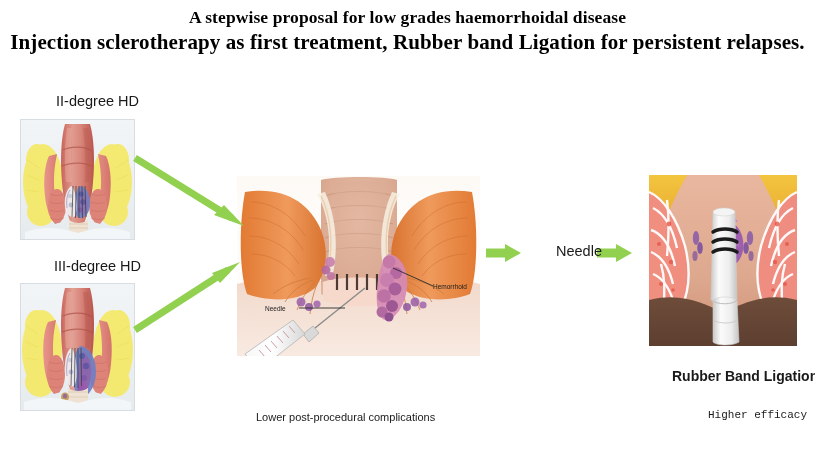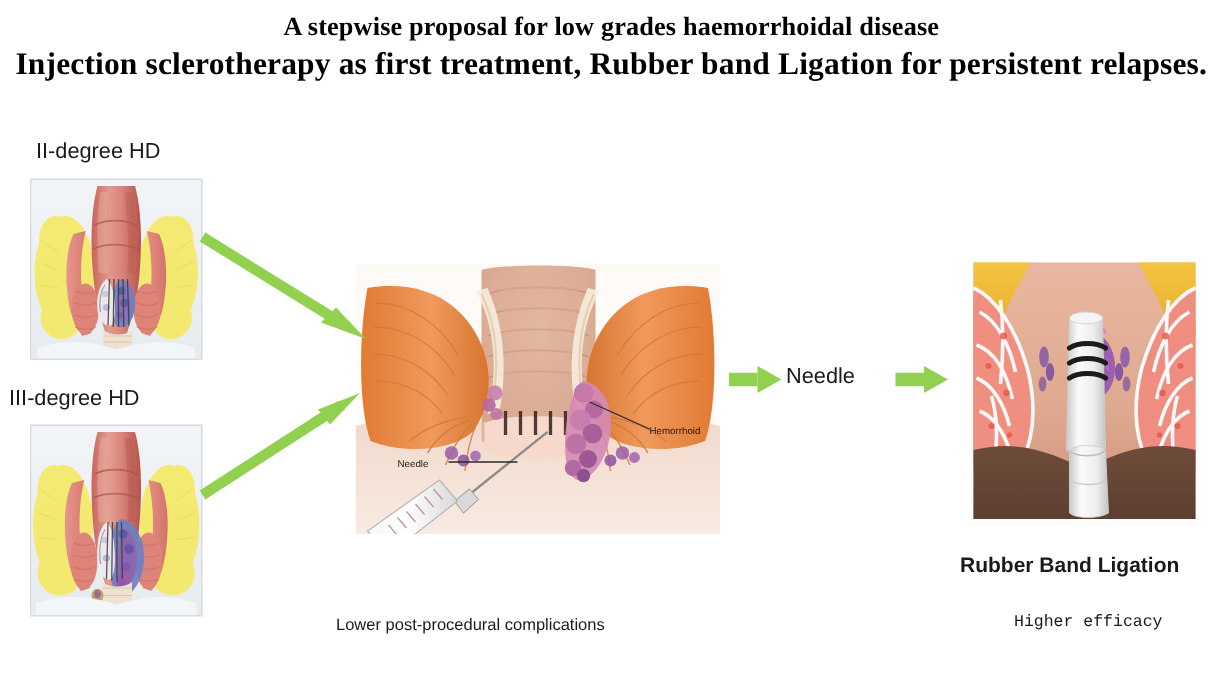--- a/index.html
+++ b/index.html
@@ -37,20 +37,21 @@
   }
   .title-line1 { font-size: 17.5px; letter-spacing: 0.1px; }
   .title-line2 { font-size: 21px; letter-spacing: 0.1px; }
 
   
   .lbl {
     position: absolute;
     font-family: "Liberation Sans", sans-serif;
     color: #1a1a1a;
     white-space: nowrap;
+    margin-left: 32px;
   }
   .lbl-deg { font-size: 14.5px; }
   .lbl-bold { font-weight: bold; font-size: 14px; }
   .lbl-sub { font-size: 11px; }
   .lbl-relapse { font-size: 14.5px; }
 
   
   .imgframe {
     position: absolute;
     overflow: hidden;
@@ -158,21 +159,21 @@
         <path d="M52 66 L51 97 M55 66 L54.5 98 M58 66 L58 98 M61 66 L61.5 98 M64 66 L65 97"></path>
       </g>
 
       <path d="M48 100 C53 104 62 104 67 100 L67 112 C61 115 53 115 48 112 Z" fill="#efe2d2"></path>
       <path d="M48 104 L67 104 M48 108 L67 108" stroke="#d9c6b2" stroke-width="0.7"></path>
 
       <path d="M4 112 C28 104 46 110 57 113 C68 110 86 104 109 112 L109 119 L4 119 Z" fill="#f3f6f8"></path>
     </svg>
   </div>
 
-  <div class="lbl lbl-deg" style="left:6px; top:258px;">III-degree HD</div>
+  <div class="lbl lbl-deg" style="left:22px; top:258px;">III-degree HD</div>
 
   <div class="imgframe bordered" style="left:20px; top:283px; width:113px; height:126px;">
     <svg viewBox="0 0 113 126" preserveAspectRatio="none">
       <defs>
         <linearGradient id="g3rect" x1="0" y1="0" x2="0" y2="1">
           <stop offset="0" stop-color="#f2f5f7"></stop>
           <stop offset="1" stop-color="#e6ebee"></stop>
         </linearGradient>
         <linearGradient id="g3canal" x1="0" y1="0" x2="1" y2="0">
           <stop offset="0" stop-color="#c9635a"></stop>

